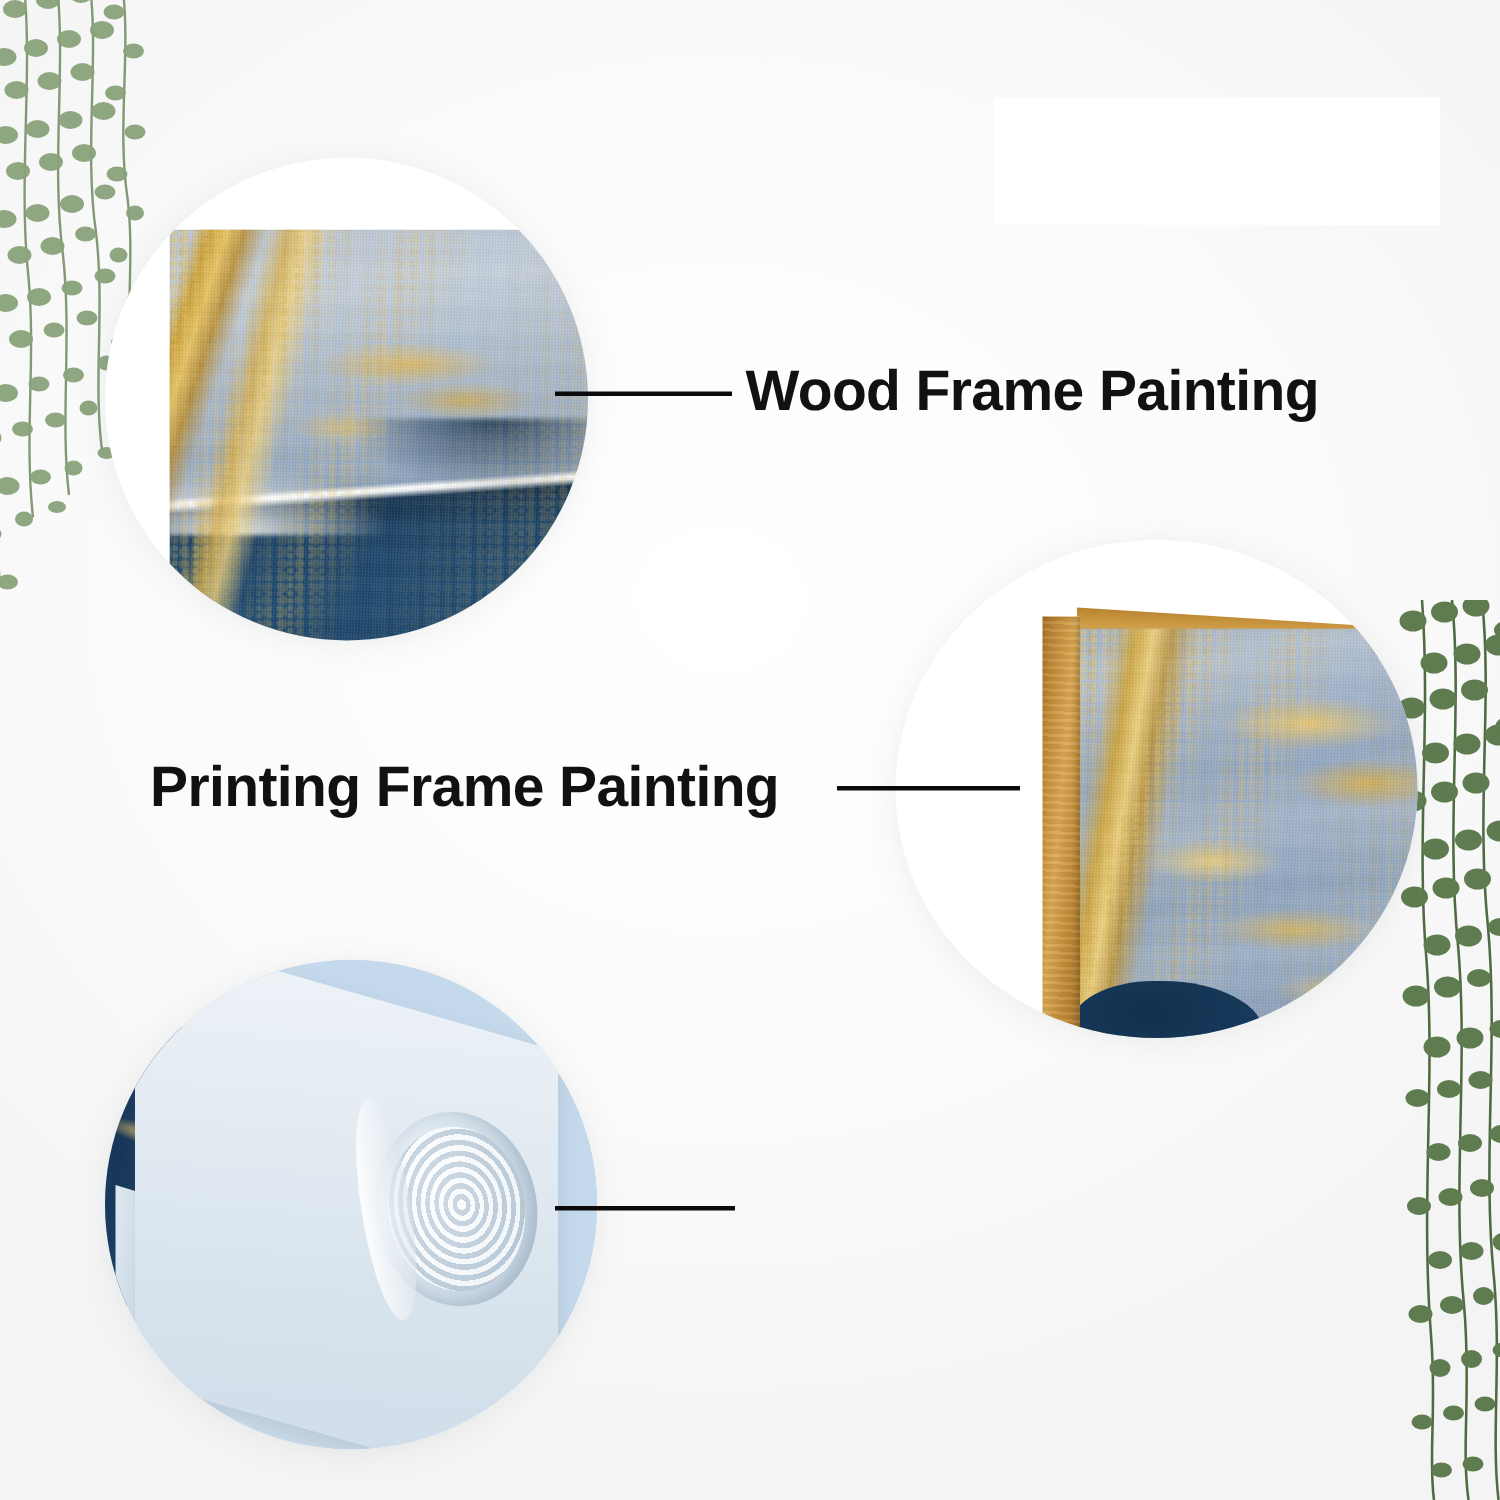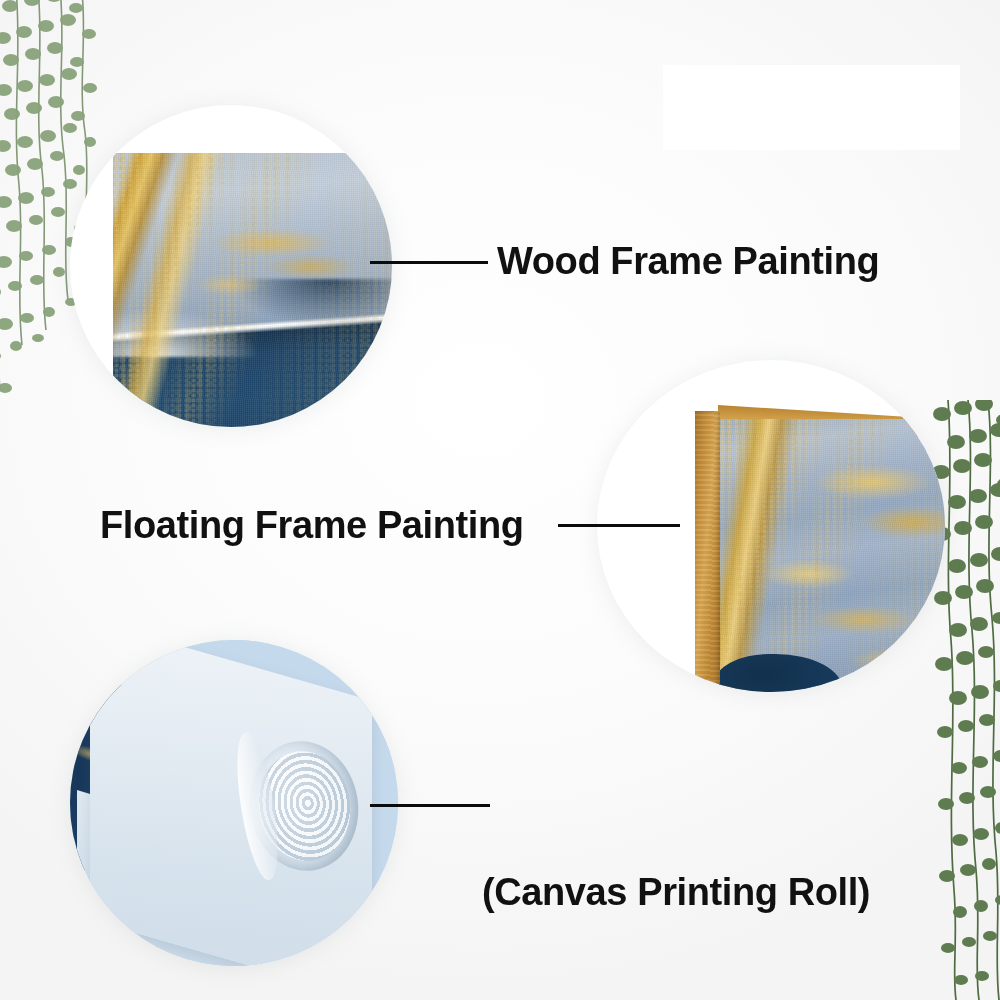--- a/index.html
+++ b/index.html
@@ -464,21 +464,20 @@
   </div>
 
   <div class="lead" id="lead-wood" style="left:370px; top:261px; width:118px;"></div>
 
   <div class="lead" id="lead-floating" style="left:558px; top:524px; width:122px;"></div>
 
   <div class="lead" id="lead-roll" style="left:370px; top:804px; width:120px;"></div>
 
   <div class="label" id="label-wood">Wood Frame Painting</div>
 
-  <div class="label" id="label-floating">Floating Frame Painting</div>
+  <div class="label" id="label-floating">Printing Frame Painting</div>
 
   <div class="label" id="label-roll">
-    <span class="l2">(Canvas Printing Roll)</span>
   </div>
 
   <div id="logo-plate"></div>
 
 </div>
 
 </body></html>

